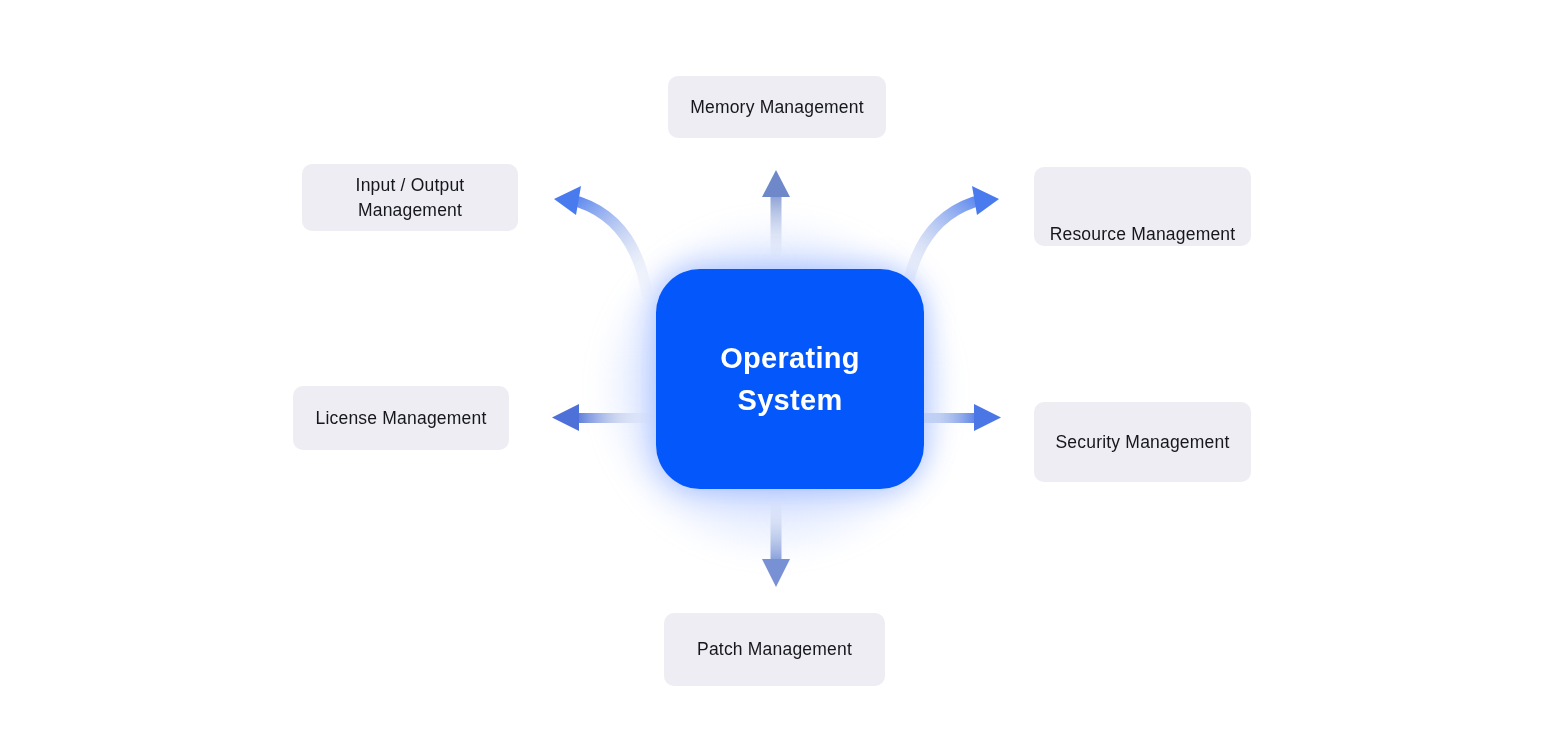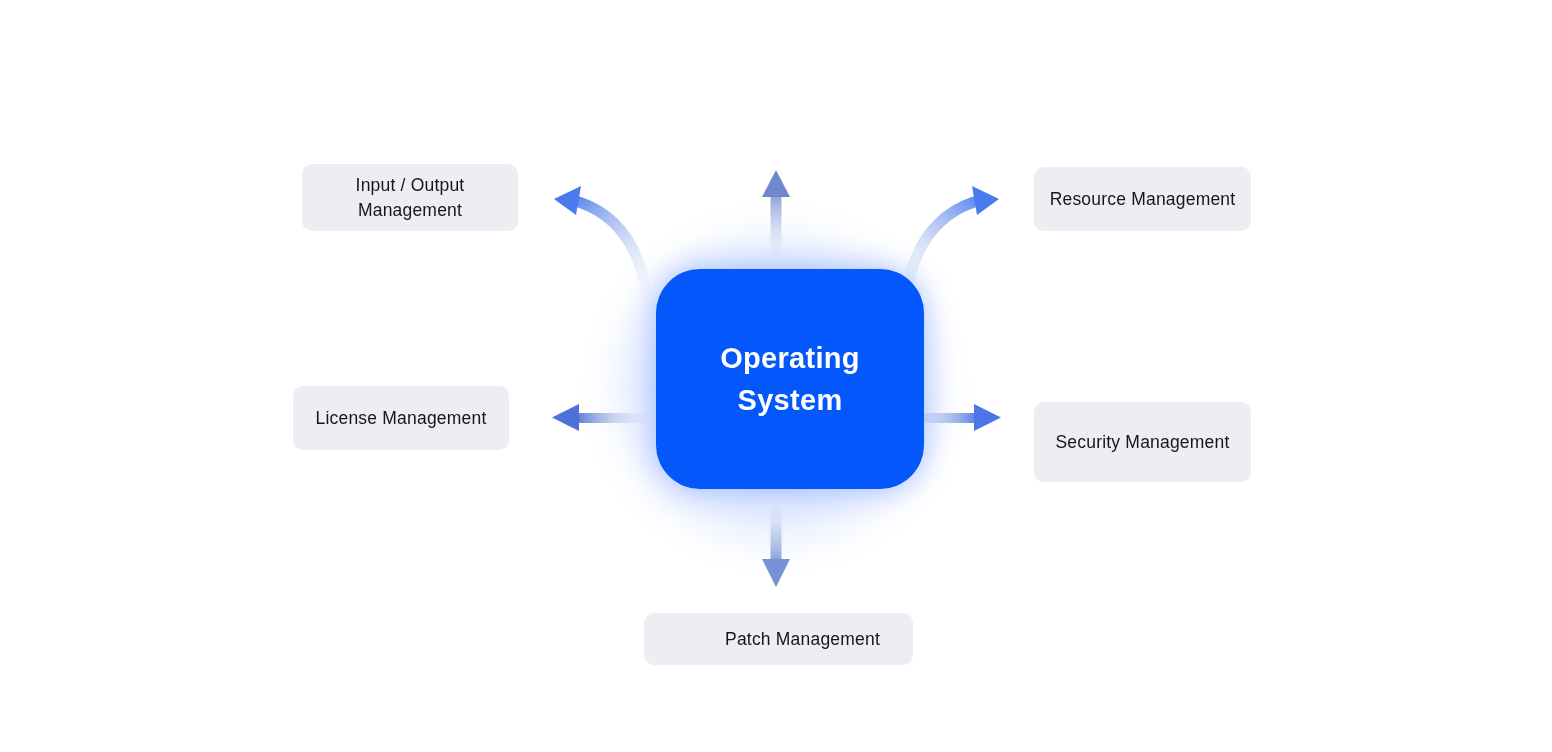--- a/index.html
+++ b/index.html
@@ -72,24 +72,24 @@
   .node .node-label {
     font-size: 17.5px;
     line-height: 1.4;
     letter-spacing: 0.2px;
     padding: 0 14px;
   }
 
   .node-memory   { left: 668px;  top: 76px;  width: 218px; height: 62px; }
   .node-io       { left: 302px;  top: 164px; width: 216px; height: 67px; }
   .node-io .node-label { max-width: 180px; text-align: center; }
-  .node-resource { left: 1034px; top: 167px; width: 217px; height: 64px; }
+  .node-resource { left: 1034px; top: 167px; width: 217px; height: 79px; align-items: flex-end; }
   .node-license  { left: 293px;  top: 386px; width: 216px; height: 64px; }
   .node-security { left: 1034px; top: 386px; width: 217px; height: 80px; margin-top: 16px; }
-  .node-patch    { left: 644px;  top: 613px; width: 221px; height: 52px; padding-left: 48px; }
+  .node-patch    { left: 664px;  top: 613px; width: 221px; height: 73px; }
 </style>
 </head>
 <body>
 
 <div class="canvas">
 
   <div class="glow"></div>
 
   <svg class="arrows" width="1552" height="752" viewBox="0 0 1552 752" xmlns="http://www.w3.org/2000/svg">
     <defs>
@@ -153,20 +153,23 @@
     <g>
       <path d="M906 294 Q918 221 974 202" stroke="url(#g-tr)" stroke-width="11" stroke-linecap="round" fill="none"></path>
       <polygon points="999,199 972,186 977,215" fill="#4A7BEE"></polygon>
     </g>
   </svg>
 
   <div class="center-box">
     <span class="center-label">Operating System</span>
   </div>
 
+  <div class="node node-memory">
+    <span class="node-label">Memory Management</span>
+  </div>
 
   <div class="node node-io">
     <span class="node-label">Input / Output Management</span>
   </div>
 
   <div class="node node-resource">
     <span class="node-label">Resource Management</span>
   </div>
 
   <div class="node node-license">

